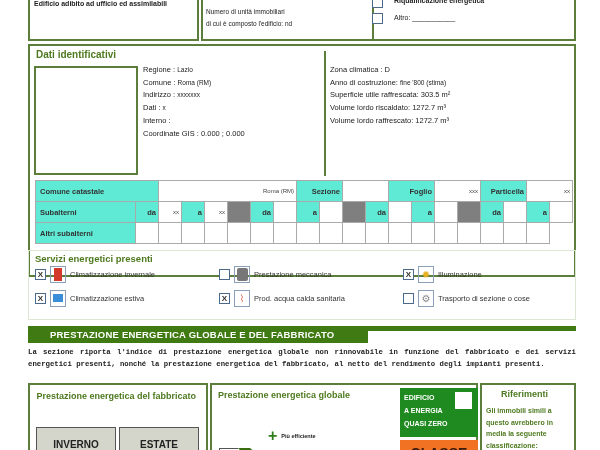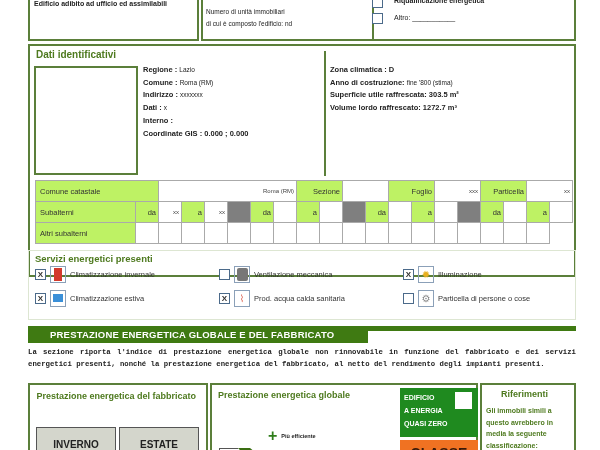--- a/index.html
+++ b/index.html
@@ -14,28 +14,28 @@
   #top-mid { left: 201px; top: -10px; width: 171px; height: 51px; border-right: none; }
   #top-right { left: 372px; top: -10px; width: 204px; height: 51px; border-left: 2px solid #5b7f3a; }
   .top-text { font-size: 7px; font-weight: bold; color: #222; position: absolute; }
   .cb { position: absolute; width: 11px; height: 11px; border: 1.5px solid #4b6a8a; background: #fff; font-size: 8px; font-weight: bold; line-height: 9px; text-align: center; }
 
   
   #dati { left: 28px; top: 44px; width: 548px; height: 233px; }
   #dati-title { position: absolute; left: 6px; top: 3px; font-size: 10px; }
   #photo-box { position: absolute; left: 4px; top: 20px; width: 104px; height: 109px; border: 2px solid #5b7f3a; }
   .info-list { position: absolute; font-size: 7.5px; line-height: 12.7px; color: #222; }
-  .info-list .lbl { font-weight: bold; margin-top: 18px; }
+  .info-list .lbl { font-weight: normal; margin-top: 18px; }
   .info-list .val { font-weight: normal; font-size: 6.5px; }
   #dati-divider { position: absolute; left: 294px; top: 5px; width: 2px; height: 125px; background: #5b7f3a; }
 
   
   #cat-table { position: absolute; left: 5px; top: 134px; width: 538px; border-collapse: collapse; table-layout: fixed; }
   #cat-table td { border: 1px solid #aaa; height: 21px; font-size: 7.5px; text-align: right; padding: 0 2px; }
-  #cat-table td.hdr { background: #bef264; font-weight: normal; color: #333; }
+  #cat-table td.hdr { background: #5eead4; font-weight: bold; color: #333; }
   #cat-table td.left { text-align: left; padding-left: 4px; }
   #cat-table td.dark { background: #7f7f7f; }
   #cat-table td.val { font-size: 6px; color: #444; }
 
   
   #servizi { left: 28px; top: 250px; width: 548px; height: 70px; border: 1px solid #dde6d2; }
   #servizi-title { position: absolute; left: 6px; top: 2px; font-size: 9.5px; }
   .svc { position: absolute; font-size: 7.5px; color: #333; display: flex; align-items: center; height: 16px; }
   .svc .cb { position: static; margin-right: 4px; }
   .svc-icon { width: 16px; height: 17px; border: 1px solid #8ba0b8; margin-right: 4px; display: flex; align-items: center; justify-content: center; font-size: 10px; }
@@ -99,20 +99,21 @@
     <div><span class="lbl">Interno : </span><span class="val"></span></div>
     <div><span class="lbl">Coordinate GIS : </span><span class="lbl">0.000 ; 0.000</span></div>
   </div>
 
   <div id="dati-divider"></div>
 
   <div class="info-list" style="left:300px; top:18px;">
     <div><span class="lbl">Zona climatica : </span><span class="lbl">D</span></div>
     <div><span class="lbl">Anno di costruzione: </span><span class="val">fine '800 (stima)</span></div>
     <div><span class="lbl">Superficie utile raffrescata: </span><span class="lbl">303.5 m²</span></div>
+    <div><span class="lbl">Volume lordo riscaldato: </span><span class="lbl">1272.7 m³</span></div>
     <div><span class="lbl">Volume lordo raffrescato: </span><span class="lbl">1272.7 m³</span></div>
   </div>
 
   <table id="cat-table">
     <colgroup>
       <col style="width:77px">
         <col style="width:23px">
         <col style="width:23px">
         <col style="width:23px">
         <col style="width:23px">
@@ -206,36 +207,36 @@
     <div class="svc-icon">
         <span style="display:block;width:10px;height:8px;background:#3a8fd8;"></span>
       </div>
     <span>Climatizzazione estiva</span>
   </div>
   <div class="svc" style="left:190px; top:15px;">
     <div class="cb"></div>
     <div class="svc-icon">
         <span style="display:block;width:11px;height:13px;background:#777;border-radius:2px;"></span>
       </div>
-    <span>Ventilazione meccanica</span>
+    <span>Prestazione meccanica</span>
   </div>
   <div class="svc" style="left:190px; top:39px;">
     <div class="cb">X</div>
     <div class="svc-icon" style="color:#e07060;">⌇</div>
     <span>Prod. acqua calda sanitaria</span>
   </div>
   <div class="svc" style="left:374px; top:15px;">
     <div class="cb">X</div>
     <div class="svc-icon" style="color:#e8b020;">✹</div>
     <span>Illuminazione</span>
   </div>
   <div class="svc" style="left:374px; top:39px;">
     <div class="cb"></div>
     <div class="svc-icon" style="color:#888;">⚙</div>
-    <span>Particella di persone o cose</span>
+    <span>Trasporto di sezione o cose</span>
   </div>
 </div>
 
 <div class="abs" id="sec-bar-line"></div>
 <div class="abs" id="sec-bar">PRESTAZIONE ENERGETICA GLOBALE  E DEL FABBRICATO</div>
 <div class="abs" id="sec-desc">La sezione riporta l'indice di prestazione energetica globale non rinnovabile in funzione del fabbricato e dei servizi energetici presenti, nonché la prestazione energetica del fabbricato, al netto del rendimento degli impianti presenti.</div>
 
 <div class="gbox" id="pf">
   <div id="pf-title" class="green-title">Prestazione energetica del fabbricato</div>
   <div class="season" id="inverno">

